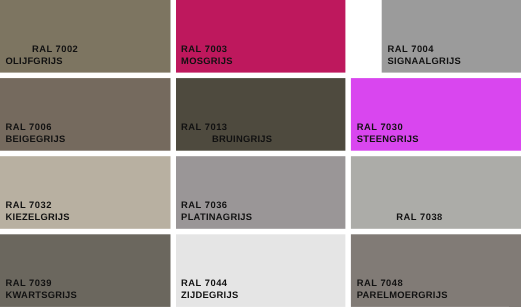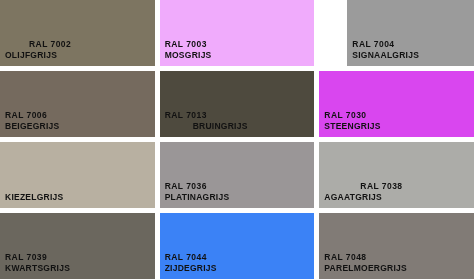--- a/index.html
+++ b/index.html
@@ -60,21 +60,21 @@
 <div id="chart">
   <div class="grid">
 
     <div class="swatch" style="background: rgb(125, 117, 97);">
       <div class="swatch-labels">
         <span class="ral-code" style="color: rgb(17, 17, 17); padding-left: 24px;">RAL 7002</span>
         <span class="ral-name" style="color: rgb(17, 17, 17);">OLIJFGRIJS</span>
       </div>
     </div>
 
-    <div class="swatch" style="background: #f0abfc;">
+    <div class="swatch" style="background: #be185d;">
       <div class="swatch-labels">
         <span class="ral-code" style="color: rgb(17, 17, 17);">RAL 7003</span>
         <span class="ral-name" style="color: rgb(17, 17, 17);">MOSGRIJS</span>
       </div>
     </div>
 
     <div class="swatch" style="background: rgb(155, 155, 155); margin-left: 28px;">
       <div class="swatch-labels">
         <span class="ral-code" style="color: rgb(17, 17, 17);">RAL 7004</span>
         <span class="ral-name" style="color: rgb(17, 17, 17);">SIGNAALGRIJS</span>
@@ -97,46 +97,46 @@
 
     <div class="swatch" style="background: #d946ef;">
       <div class="swatch-labels">
         <span class="ral-code" style="color: rgb(17, 17, 17);">RAL 7030</span>
         <span class="ral-name" style="color: rgb(17, 17, 17);">STEENGRIJS</span>
       </div>
     </div>
 
     <div class="swatch" style="background: rgb(184, 176, 161);">
       <div class="swatch-labels">
+        <span class="ral-code" style="color: rgb(17, 17, 17);">RAL 7032</span>
         <span class="ral-name" style="color: rgb(17, 17, 17);">KIEZELGRIJS</span>
       </div>
     </div>
 
     <div class="swatch" style="background: rgb(154, 150, 151);">
       <div class="swatch-labels">
         <span class="ral-code" style="color: rgb(17, 17, 17);">RAL 7036</span>
         <span class="ral-name" style="color: rgb(17, 17, 17);">PLATINAGRIJS</span>
       </div>
     </div>
 
     <div class="swatch" style="background: rgb(172, 172, 168);">
       <div class="swatch-labels">
         <span class="ral-code" style="color: rgb(17, 17, 17); padding-left: 36px;">RAL 7038</span>
-        <span class="ral-name" style="color: rgb(17, 17, 17);">AGAATGRIJS</span>
       </div>
     </div>
 
     <div class="swatch" style="background: rgb(107, 103, 94);">
       <div class="swatch-labels">
         <span class="ral-code" style="color: rgb(17, 17, 17);">RAL 7039</span>
         <span class="ral-name" style="color: rgb(17, 17, 17);">KWARTSGRIJS</span>
       </div>
     </div>
 
-    <div class="swatch" style="background: #3b82f6;">
+    <div class="swatch" style="background: #e5e5e5;">
       <div class="swatch-labels">
         <span class="ral-code" style="color: rgb(17, 17, 17);">RAL 7044</span>
         <span class="ral-name" style="color: rgb(17, 17, 17);">ZIJDEGRIJS</span>
       </div>
     </div>
 
     <div class="swatch" style="background: rgb(129, 123, 118);">
       <div class="swatch-labels">
         <span class="ral-code" style="color: rgb(17, 17, 17);">RAL 7048</span>
         <span class="ral-name" style="color: rgb(17, 17, 17);">PARELMOERGRIJS</span>

